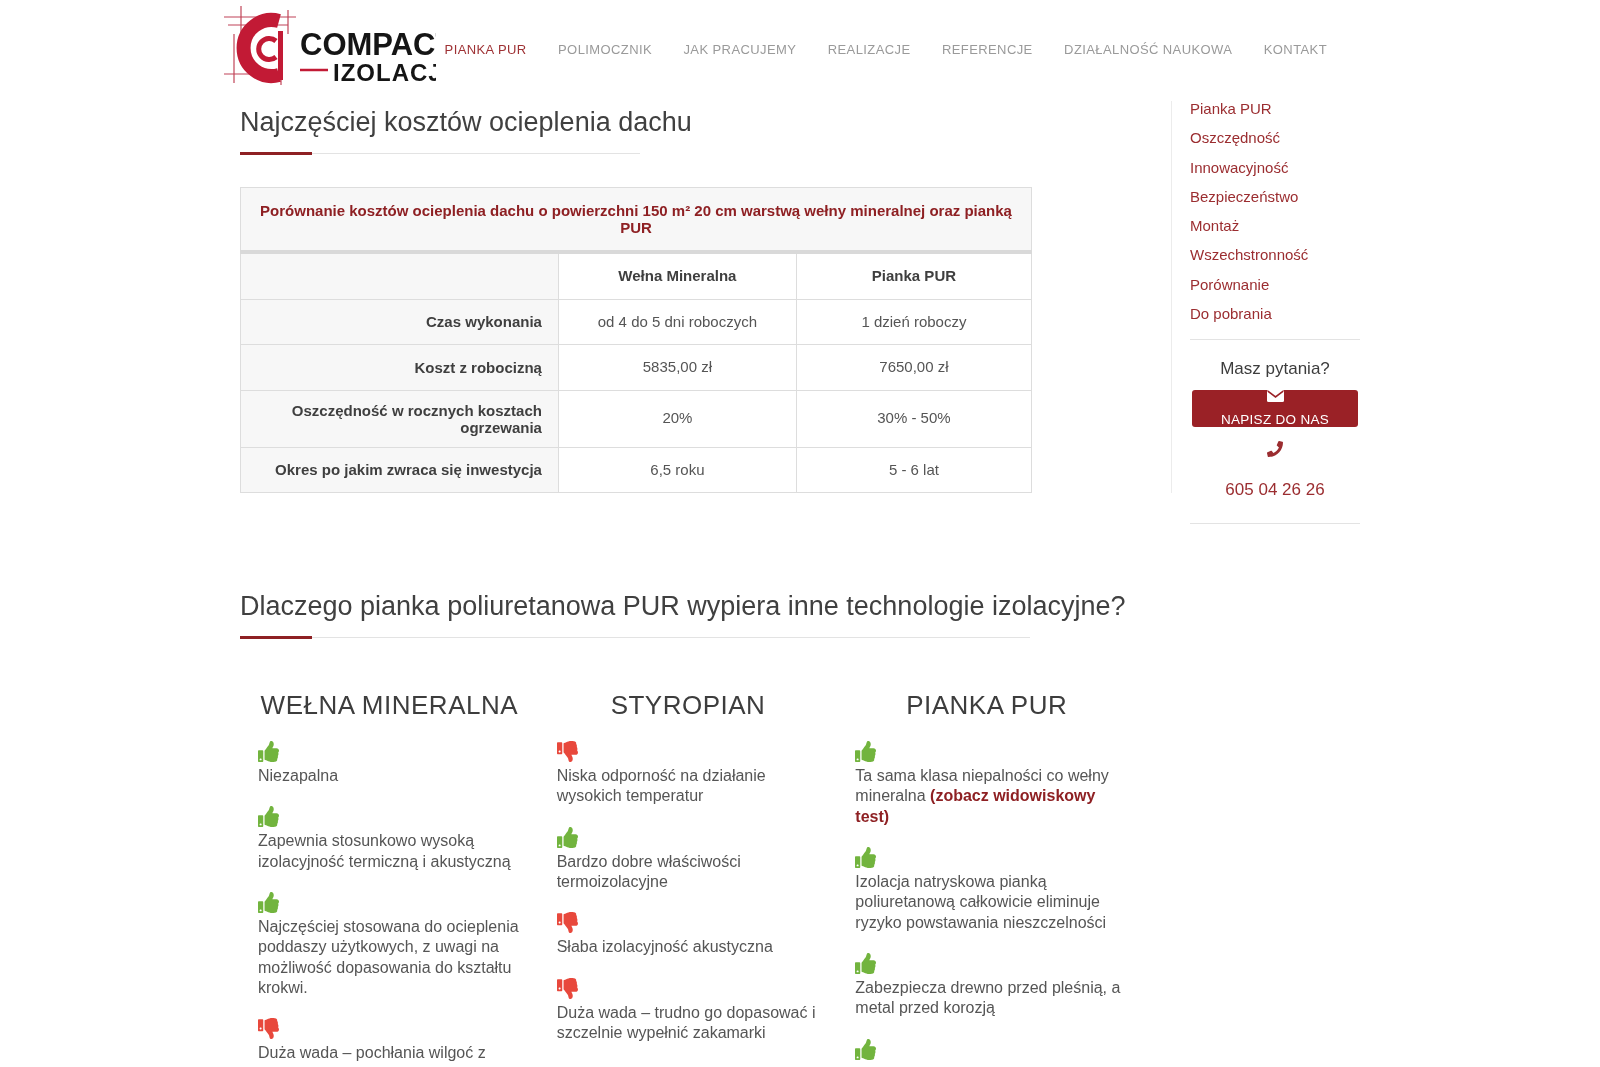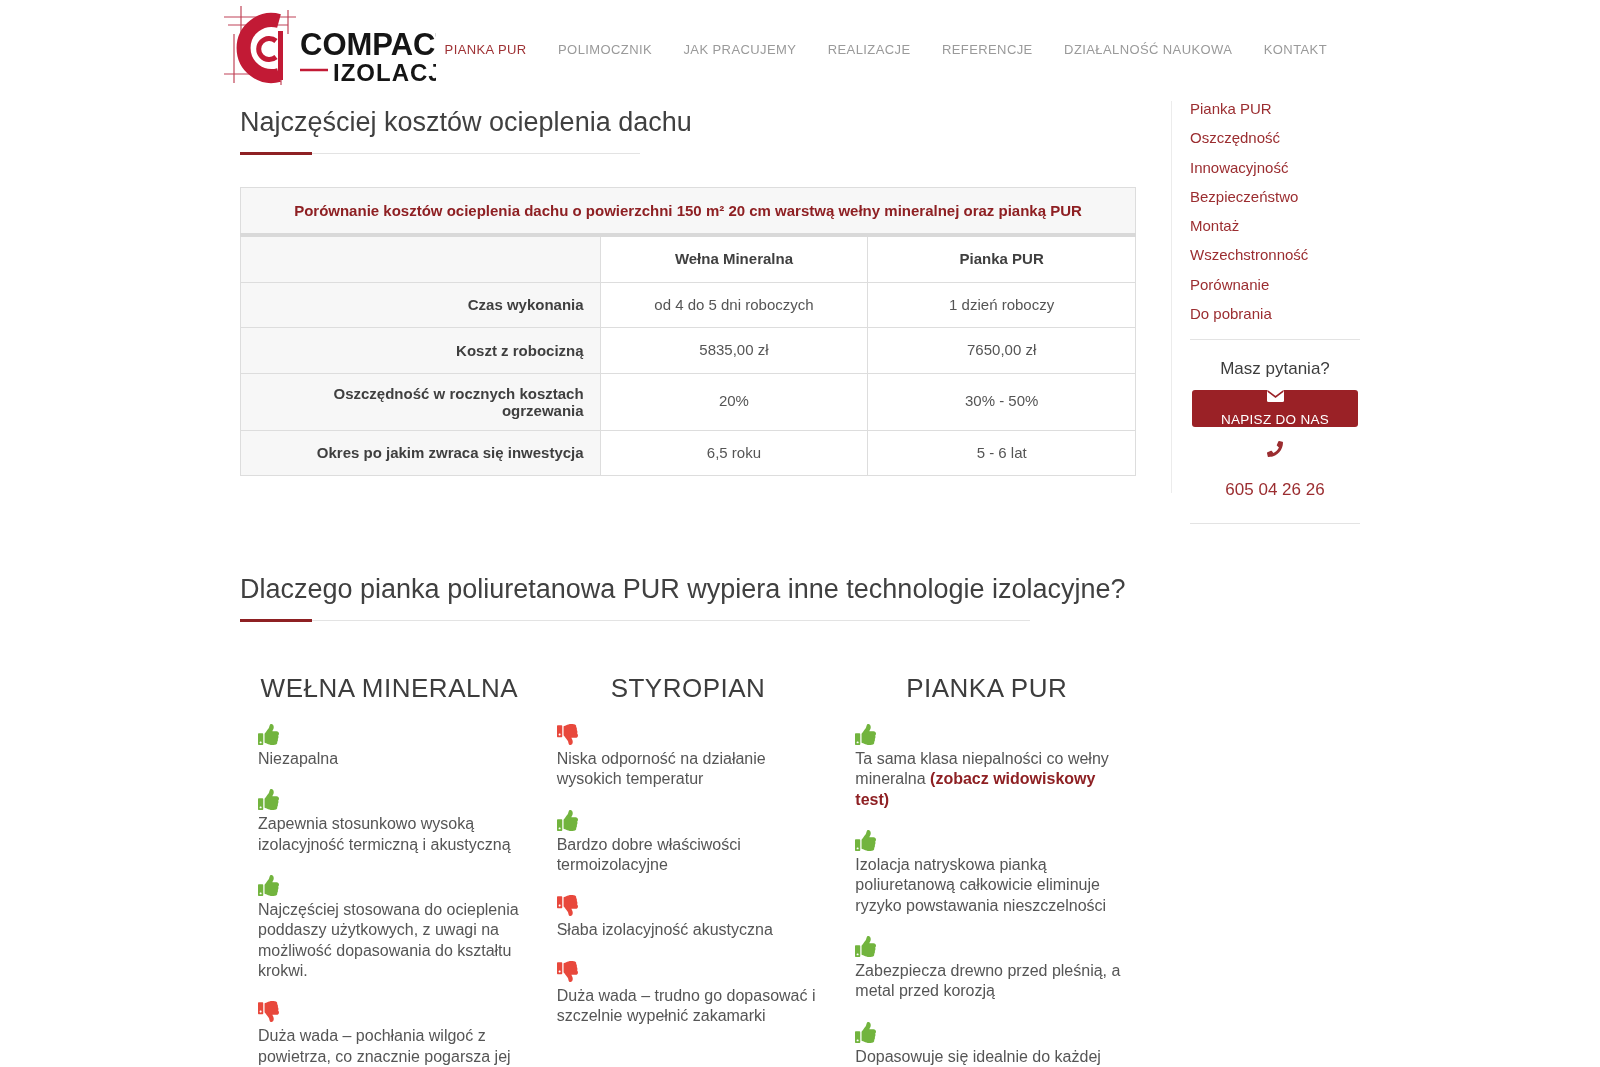--- a/index.html
+++ b/index.html
@@ -35,21 +35,21 @@
   }
   h2.sectiontitle { margin-top:98px; }
   .divider { margin-top:15px; position:relative; border-top:1px solid #e3e3e3; height:3px; }
   .divider::before {
     content:""; position:absolute; left:0; top:-2.5px; width:72px; height:3.5px; background:#8e2023;
   }
   .divider.w400 { width:400px; }
   .divider.w790 { width:790px; }
 
   
-  table.cmp { border-collapse:collapse; width:896px; margin-top:31px; font-size:15px; }
+  table.cmp { border-collapse:collapse; width:792px; margin-top:31px; font-size:15px; }
   table.cmp td { border:1px solid #ddd; padding:11px 16px; }
   tr.cap td {
     background:#f7f7f7; color:#8e2023; font-weight:bold; text-align:center;
     padding:14px 10px; border-bottom:4px solid #d9d9d9;
   }
   td.lbl {
     background:#f7f7f7; font-weight:bold; color:#3f3f3f; text-align:right;
     width:360px; padding-right:17px;
   }
   td.val { text-align:center; color:#555; width:268px; line-height:1.5; }

